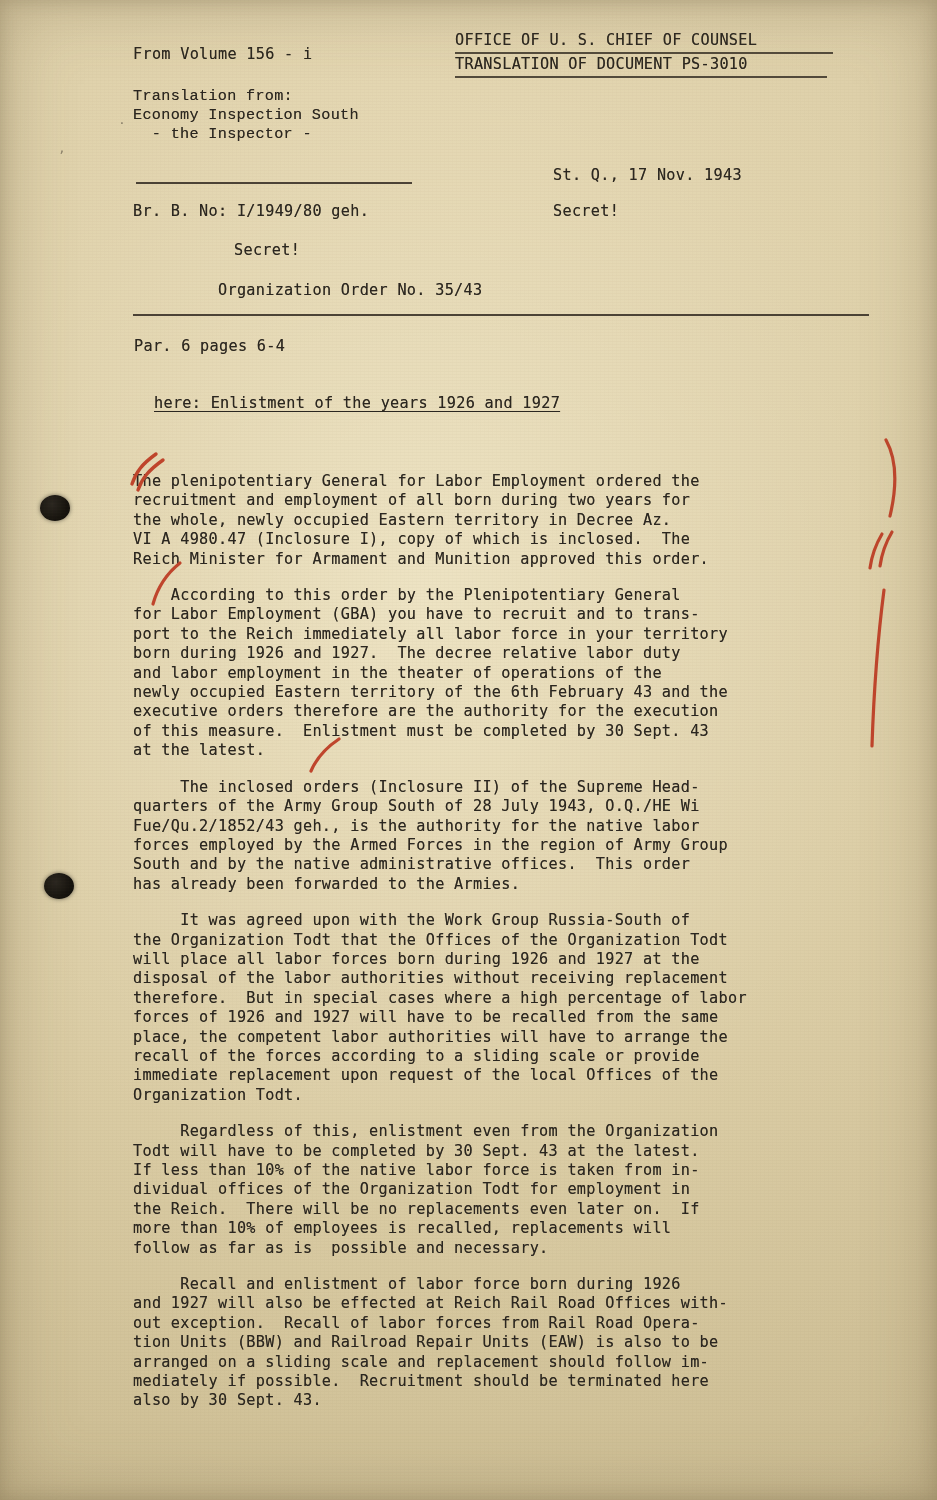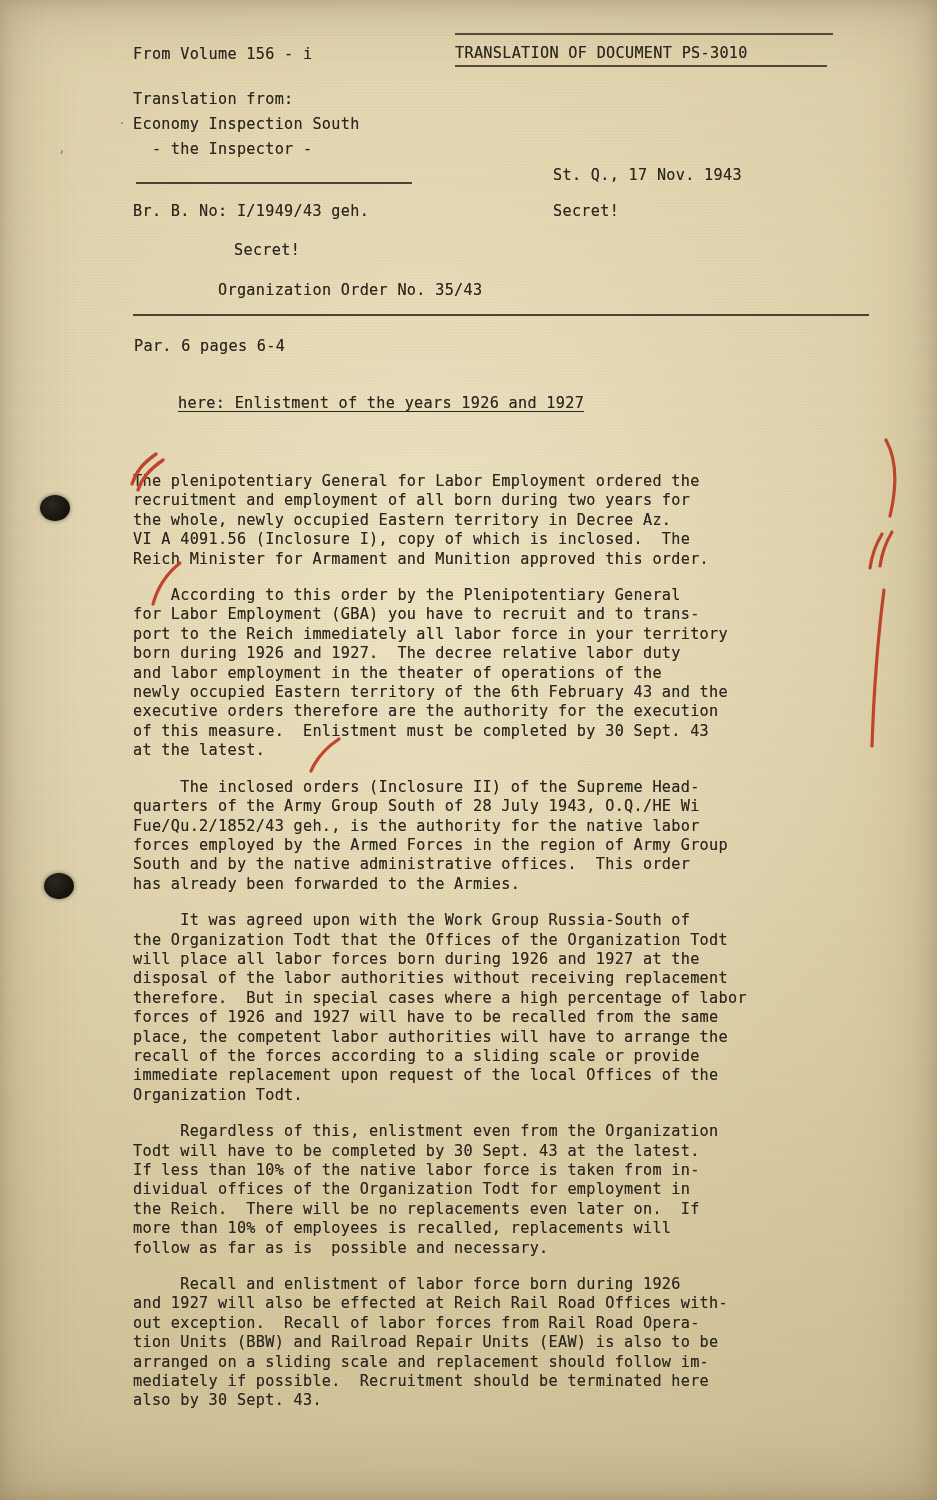--- a/index.html
+++ b/index.html
@@ -72,21 +72,22 @@
     background: #3a3228;
     margin-top: 2px;
     opacity: 0.85;
   }
   .hdr-stamp .rule.short { width: 372px; }
 
   .trans-from {
     position: absolute;
     left: 133px;
     top: 87px;
-    line-height: 25px;
+    line-height: 19px;
+    font-family: Liberation Mono, monospace;
   }
 
   .rule-line {
     position: absolute;
     background: #3a3228;
     opacity: 0.9;
   }
   .rule-a {
     left: 136px;
     top: 182px;
@@ -183,50 +184,51 @@
 </head>
 <body>
 
 <div class="paper"></div>
 
 <div class="sheet">
 
   <div class="tw hdr-vol">From Volume 156 - i</div>
 
   <div class="hdr-stamp">
+    <div class="tw">OFFICE OF U. S. CHIEF OF COUNSEL</div>
     <div class="rule"></div>
-    <div class="tw" style="margin-top:9px">TRANSLATION OF DOCUMENT PS-3010</div>
+    <div class="tw" style="margin-top:1px">TRANSLATION OF DOCUMENT PS-3010</div>
     <div class="rule short"></div>
   </div>
 
   <div class="tw trans-from">Translation from:
 Economy Inspection South
   - the Inspector -</div>
 
   <div class="rule-line rule-a"></div>
 
   <div class="tw date-line">St. Q., 17 Nov. 1943</div>
-  <div class="tw brb">Br. B. No: I/1949/43 geh.</div>
+  <div class="tw brb">Br. B. No: I/1949/80 geh.</div>
   <div class="tw secret-right">Secret!</div>
   <div class="tw secret-center">Secret!</div>
   <div class="tw org-order">Organization Order No. 35/43</div>
 
   <div class="rule-line rule-wide"></div>
 
   <div class="tw par-line">Par. 6 pages 6-4</div>
 
   <div class="item-num">
-    <div class="tw underline" style="margin-left:44px">here: Enlistment of the years 1926 and 1927</div>
+    <div class="tw underline" style="margin-left:20px">here: Enlistment of the years 1926 and 1927</div>
   </div>
 
   <div class="body">
     <div class="tw para">The plenipotentiary General for Labor Employment ordered the
 recruitment and employment of all born during two years for
 the whole, newly occupied Eastern territory in Decree Az.
-VI A 4091.56 (Inclosure I), copy of which is inclosed.  The
+VI A 4980.47 (Inclosure I), copy of which is inclosed.  The
 Reich Minister for Armament and Munition approved this order.</div>
     <div class="tw para">    According to this order by the Plenipotentiary General
 for Labor Employment (GBA) you have to recruit and to trans-
 port to the Reich immediately all labor force in your territory
 born during 1926 and 1927.  The decree relative labor duty
 and labor employment in the theater of operations of the
 newly occupied Eastern territory of the 6th February 43 and the
 executive orders therefore are the authority for the execution
 of this measure.  Enlistment must be completed by 30 Sept. 43
 at the latest.</div>

